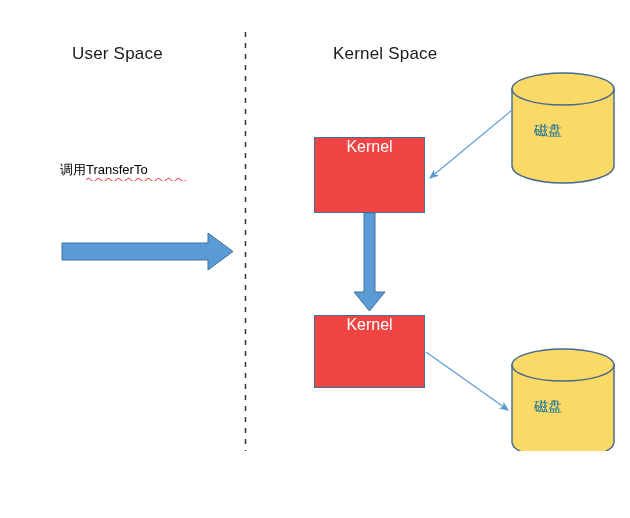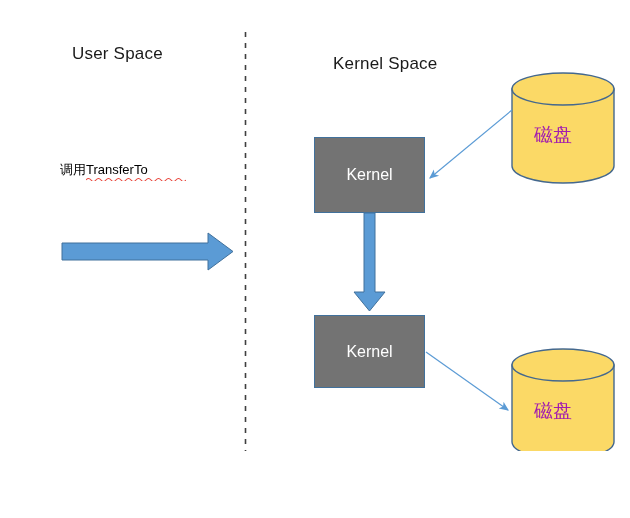--- a/index.html
+++ b/index.html
@@ -26,21 +26,21 @@
     height: 518px;
   }
   .section-title {
     position: absolute;
     font-size: 17px;
     color: #1a1a1a;
     letter-spacing: 0.2px;
     white-space: nowrap;
   }
   #user-space-title { left: 30px; top: 44px; }
-  #kernel-space-title { left: 291px; top: 54px; }
+  #kernel-space-title { left: 291px; top: 44px; }
 
   .call-label {
     position: absolute;
     left: 18px;
     top: 161px;
     font-size: 13px;
     color: #000000;
     white-space: nowrap;
   }
   .call-label .latin {
@@ -50,36 +50,35 @@
     position: absolute;
     left: 0;
     right: 0;
     bottom: -4px;
     height: 4px;
     display: block;
   }
 
   .kernel-box {
     position: absolute;
-    background: #737373;
+    background: #ef4444;
     border: 1px solid #41719C;
     box-sizing: border-box;
     color: #ffffff;
     font-size: 16px;
     display: flex;
-    align-items: center;
     justify-content: center;
   }
   #kernel-box-top { left: 272px; top: 137px; width: 111px; height: 76px; }
   #kernel-box-bottom { left: 272px; top: 315px; width: 111px; height: 73px; }
 
   .disk-label {
     position: absolute;
-    color: #a21caf;
-    font-size: 19px;
+    color: #0369a1;
+    font-size: 14px;
     white-space: nowrap;
     font-family: "DejaVu Sans", "Liberation Sans", sans-serif;
     text-align: center;
   }
   #disk-label-top { left: 492px; top: 122px; }
   #disk-label-bottom { left: 492px; top: 398px; }
 </style>
 </head>
 <body>
 

